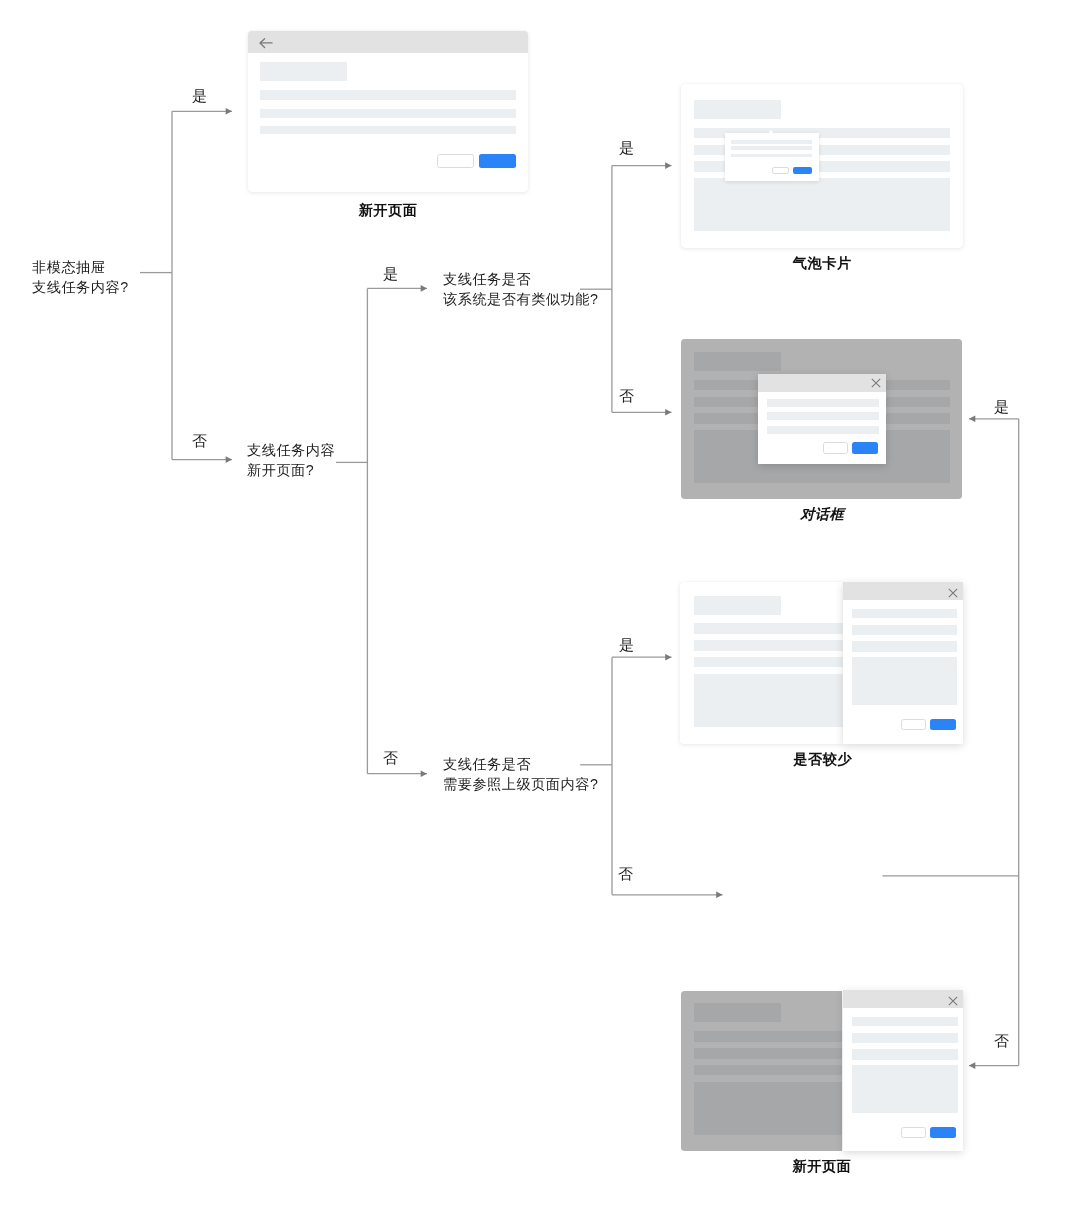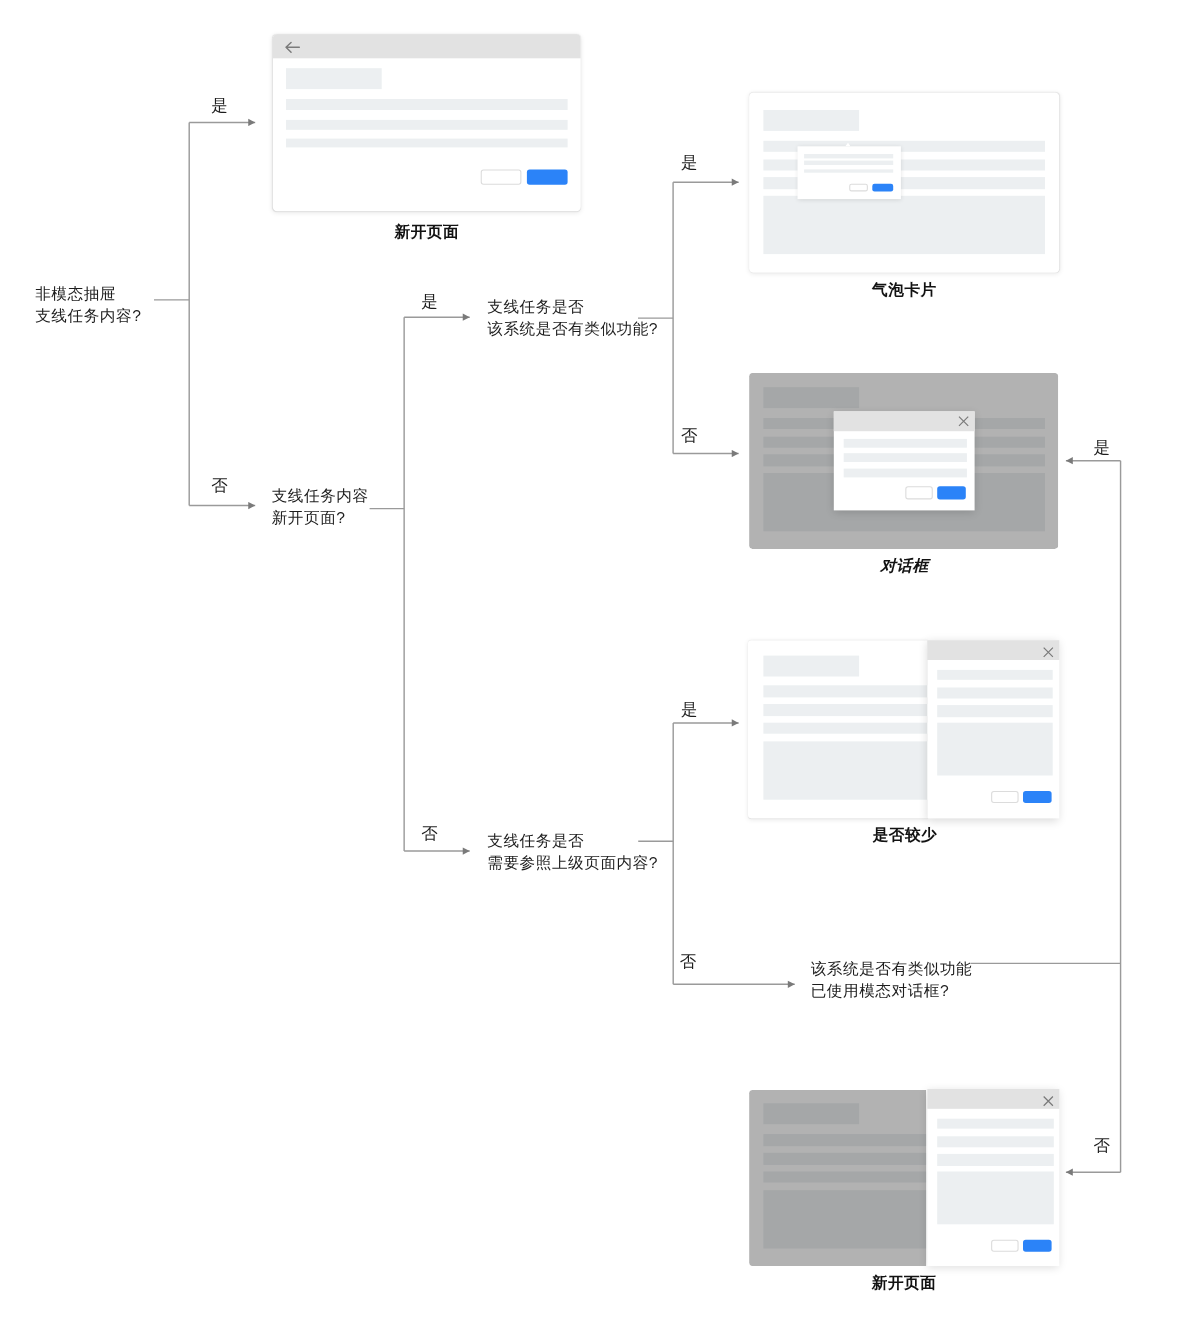--- a/index.html
+++ b/index.html
@@ -79,24 +79,20 @@
   <div class="qlabel" style="left:443px;top:270px;">
     <div>支线任务是否</div>
     <div>该系统是否有类似功能?</div>
   </div>
 
   <div class="qlabel" style="left:443px;top:755px;">
     <div>支线任务是否</div>
     <div>需要参照上级页面内容?</div>
   </div>
 
-  <div class="qlabel" style="left:737px;top:871px;">
-    <div>该系统是否有类似功能</div>
-    <div>已使用模态对话框?</div>
-  </div>
 
   <div class="ynlabel" style="left:192px;top:88.9px;">是</div>
   <div class="ynlabel" style="left:192px;top:433.8px;">否</div>
   <div class="ynlabel" style="left:383px;top:267.1px;">是</div>
   <div class="ynlabel" style="left:383px;top:751.1px;">否</div>
   <div class="ynlabel" style="left:619px;top:141.2px;">是</div>
   <div class="ynlabel" style="left:619px;top:389.2px;">否</div>
   <div class="ynlabel" style="left:619px;top:637.9px;">是</div>
   <div class="ynlabel" style="left:618px;top:867.1px;">否</div>
   <div class="ynlabel" style="left:994px;top:399.6px;">是</div>

